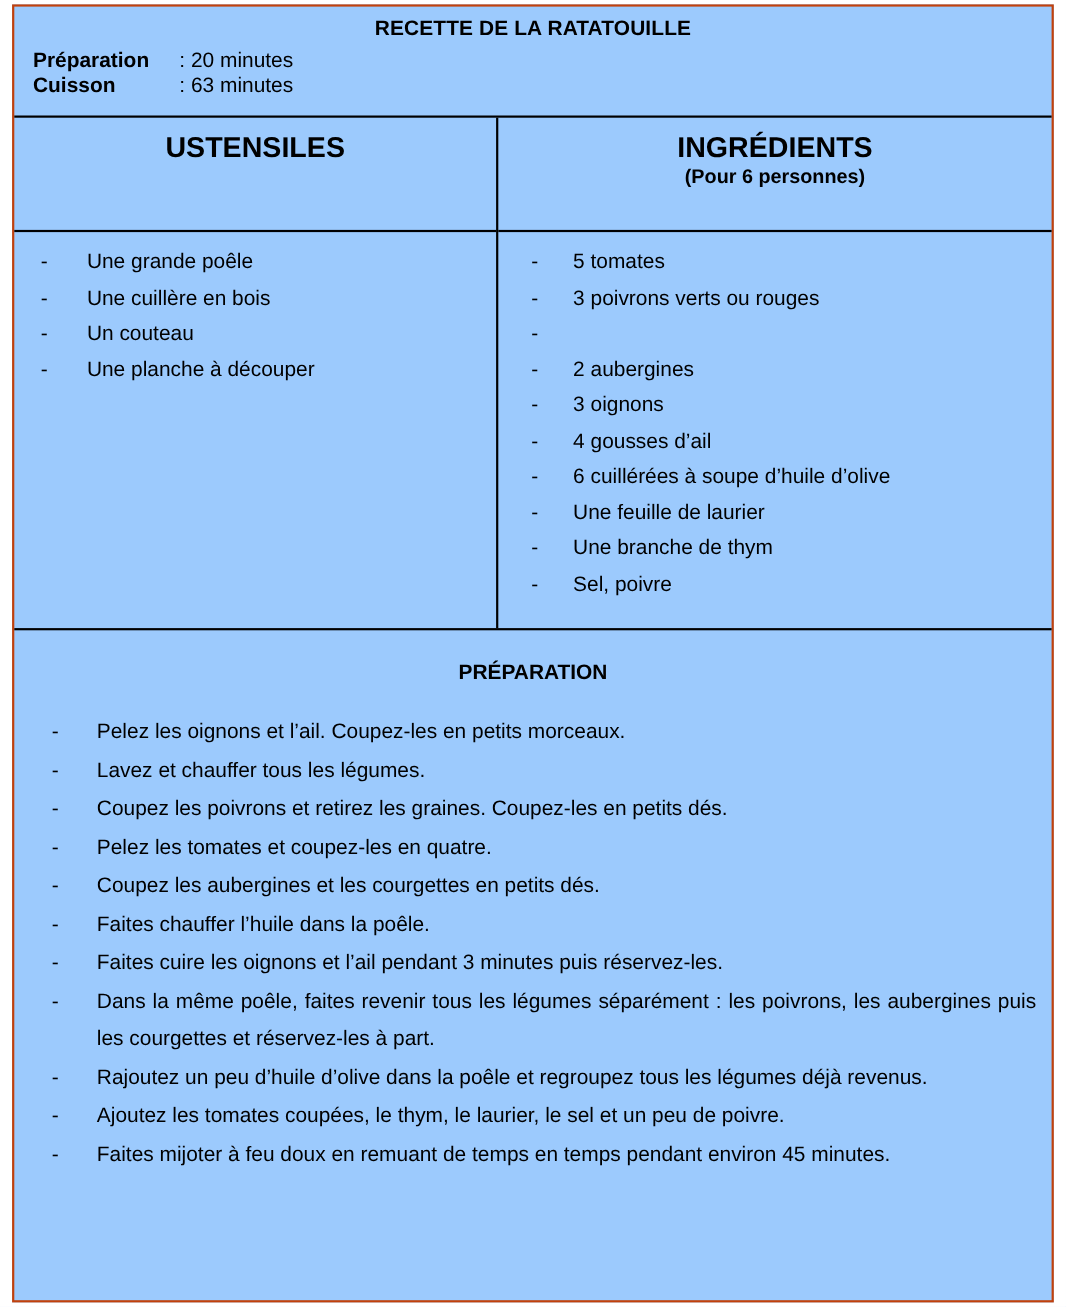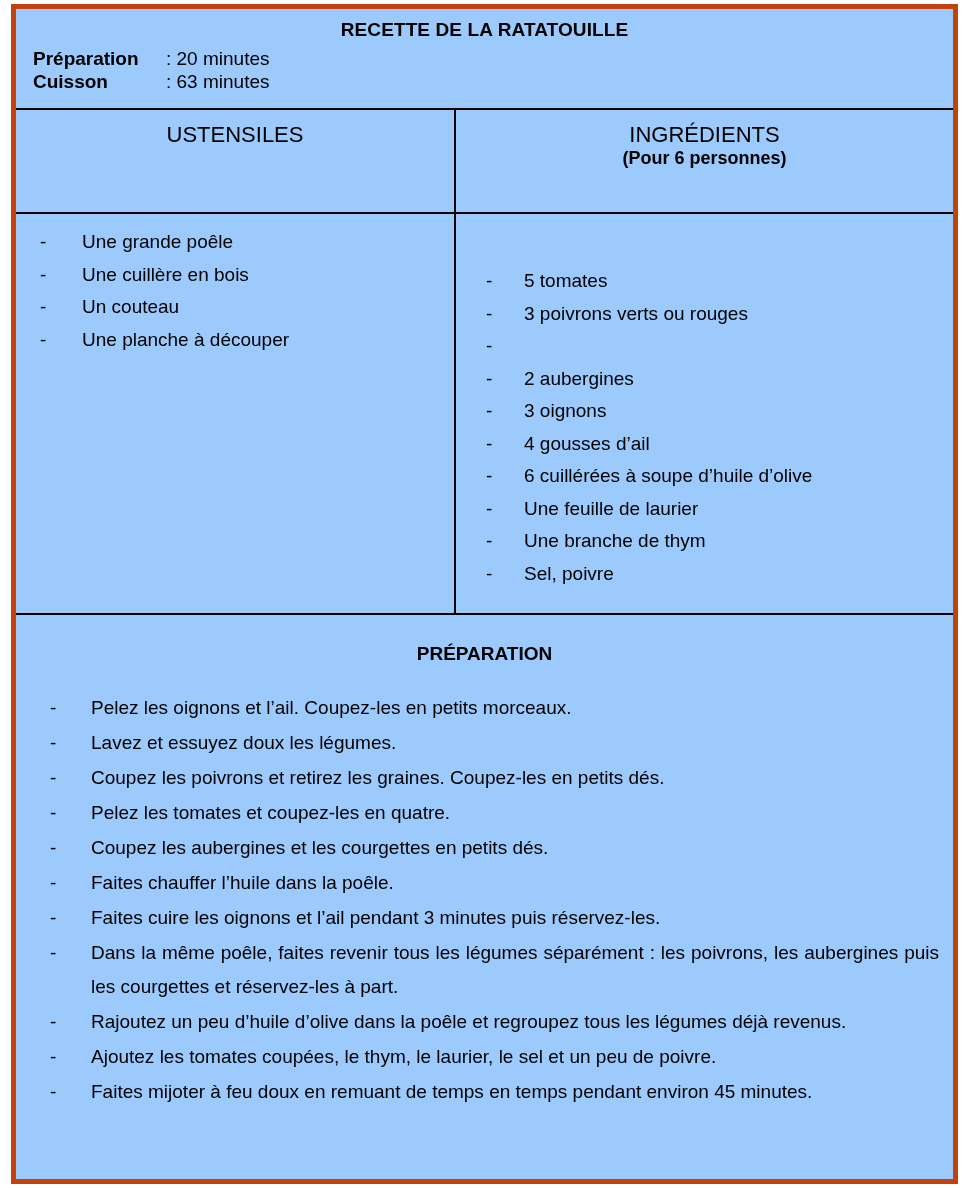--- a/index.html
+++ b/index.html
@@ -16,21 +16,21 @@
   }
 
   .recipe-card {
     position: absolute;
     left: 11px;
     top: 4px;
     width: 947px;
     height: 1180px;
     box-sizing: border-box;
     background: #9ccafd;
-    border: 5px solid #c2410c;
+    border: 2px solid #c2410c;
     display: flex;
     flex-direction: column;
   }
 
   
   .header-block {
     border-bottom: 2px solid #000000;
     padding: 6px 0 14px 0;
     flex: 0 0 auto;
   }
@@ -68,32 +68,31 @@
     display: flex;
     flex-direction: column;
   }
   .col-left {
     flex: 0 0 438px;
     width: 438px;
     border-right: 2px solid #000000;
   }
   .col-right {
     flex: 1 1 auto;
-    gap: 39px;
   }
   .col-head {
     height: 104px;
     box-sizing: border-box;
     border-bottom: 2px solid #000000;
     text-align: center;
     padding-top: 12px;
   }
   .col-head-title {
-    font-weight: normal;
-    font-size: 22px;
+    font-weight: bold;
+    font-size: 26px;
   }
   .col-head-sub {
     font-weight: bold;
     font-size: 18px;
   }
   .col-body {
     padding: 12px 0 10px 0;
     min-height: 360px;
     box-sizing: border-box;
   }
@@ -247,21 +246,21 @@
 
   <div class="prep-block">
     <div class="prep-title">PRÉPARATION</div>
     <div class="steps">
       <div class="step">
         <span class="step-dash">-</span>
         <span class="step-text">Pelez les oignons et l’ail. Coupez-les en petits morceaux.</span>
       </div>
       <div class="step">
         <span class="step-dash">-</span>
-        <span class="step-text">Lavez et essuyez doux les légumes.</span>
+        <span class="step-text">Lavez et chauffer tous les légumes.</span>
       </div>
       <div class="step">
         <span class="step-dash">-</span>
         <span class="step-text">Coupez les poivrons et retirez les graines. Coupez-les en petits dés.</span>
       </div>
       <div class="step">
         <span class="step-dash">-</span>
         <span class="step-text">Pelez les tomates et coupez-les en quatre.</span>
       </div>
       <div class="step">

